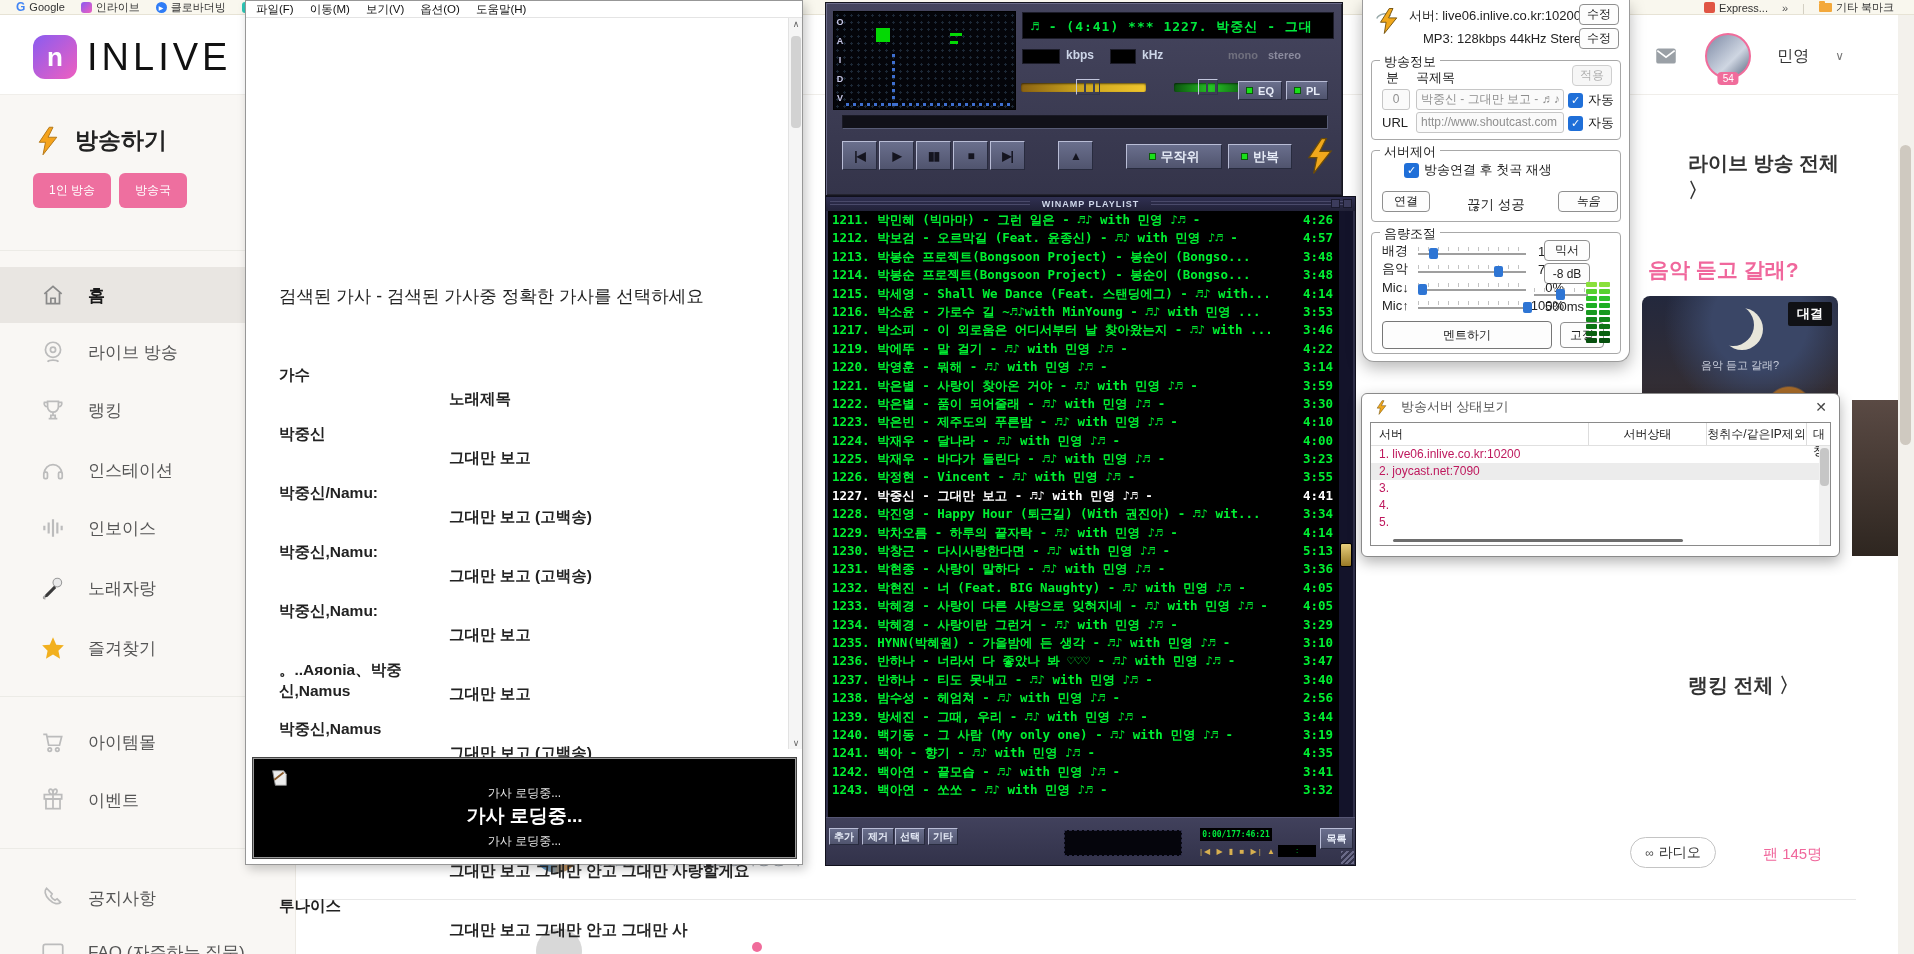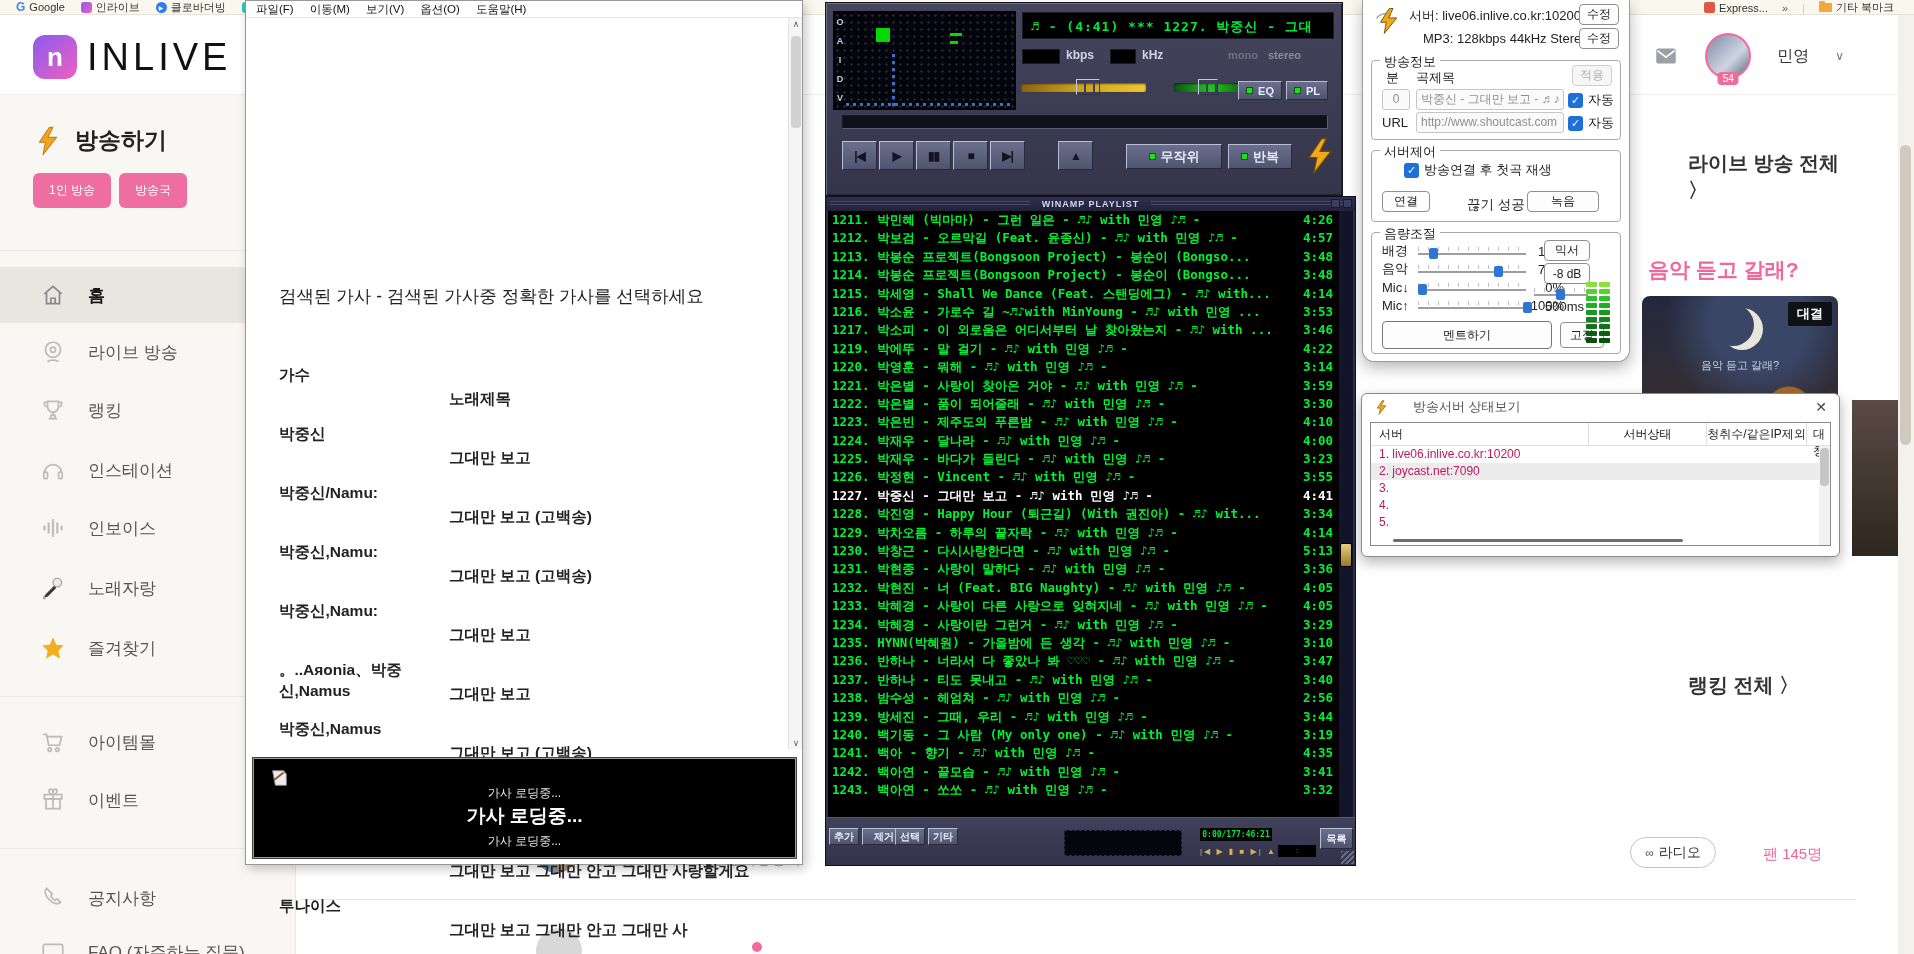--- a/index.html
+++ b/index.html
@@ -141,21 +141,21 @@
   .sl-track { position:relative; width:108px; height:14px; flex:none; }
   .sl-track::before { content:""; position:absolute; left:0; right:0; top:3px; height:4px; background:repeating-linear-gradient(90deg,#c2c2c2 0 1px, transparent 1px 10px); }
   .sl-track::after { content:""; position:absolute; left:0; right:0; top:9px; height:2px; background:#9f9f9f; }
   .sl-thumb { position:absolute; top:4px; width:9px; height:11px; background:#2e75d4; border-radius:2px; z-index:1; cursor:pointer; }
   .sl-pct { width:42px; text-align:right; font-size:13px; padding-right:4px; }
   .vu { position:absolute; right:10px; bottom:10px; display:grid; grid-template-columns:11px 11px; gap:2px; }
   .vu div { height:5px; border-radius:1px; }
 
   
   .st-win { position:absolute; left:1361px; top:393px; width:479px; height:164px; background:#fff; border:1px solid #8a8a8a; border-radius:6px; box-shadow:0 5px 14px rgba(0,0,0,.3); z-index:40; }
-  .st-title { position:absolute; left:0; top:0; right:0; height:26px; display:flex; align-items:center; gap:24px; padding:0 12px; font-size:13px; color:#555; }
+  .st-title { position:absolute; left:0; top:0; right:0; height:26px; display:flex; align-items:center; gap:12px; padding:0 12px; font-size:13px; color:#555; }
   .st-close { margin-left:auto; color:#444; font-size:14px; cursor:pointer; }
   .st-box { position:absolute; left:8px; top:28px; right:8px; bottom:10px; border:1px solid #8a8a8a; overflow:hidden; background:#fff; }
   .st-hdr { display:flex; height:23px; align-items:center; border-bottom:1px solid #e0e0e0; font-size:12px; color:#222; }
   .st-hdr div { border-right:1px solid #ddd; height:100%; display:flex; align-items:center; justify-content:center; }
   .st-hdr .c0 { width:218px; justify-content:flex-start; padding-left:8px; }
   .st-hdr .c1 { width:118px; } .st-hdr .c2 { width:100px; } .st-hdr .c3 { flex:1; border-right:none; justify-content:flex-start; padding-left:6px; }
   .srow { height:17px; line-height:17px; font-size:12px; color:#be185d; padding-left:8px; cursor:pointer; }
   .srow.hl { background:#ececec; }
   .st-vscroll { position:absolute; right:0; top:23px; bottom:0; width:11px; background:#f1f1f1; }
   .st-vscroll .thumb { position:absolute; left:1px; top:2px; width:9px; height:38px; background:#c6c6c6; border-radius:4px; }
@@ -652,21 +652,21 @@
         <div class="prow">
           <span class="tx">1243. 백아연 - 쏘쏘 - ♬♪ with 민영 ♪♬ -</span>
           <span class="tm">3:32</span>
         </div>
       </div>
     <div class="pl-scroll">
         <div class="thumb"></div>
       </div>
     <div class="pl-bottom">
       <div class="wbtn plb" style="left:3px;top:10px;width:30px;">추가</div>
-      <div class="wbtn plb" style="left:36px;top:10px;width:44px;">제거</div>
+      <div class="wbtn plb" style="left:36px;top:10px;width:32px;">제거</div>
       <div class="wbtn plb" style="left:69px;top:10px;width:30px;">선택</div>
       <div class="wbtn plb" style="left:102px;top:10px;width:30px;">기타</div>
       <div class="pl-viz"></div>
       <div class="pl-time">0:00/177:46:21</div>
       <div class="pl-trans">|◀ ▶ ▮ ■ ▶| ▲</div>
       <div class="pl-aux">:</div>
       <div class="wbtn plb" style="left:494px;top:10px;width:33px;height:21px;">목록</div>
       <div class="pl-grip"></div>
     </div>
   </div>
@@ -701,21 +701,21 @@
     </div>
 
     <div class="grp" style="top:150px;height:72px;">
       <span class="legend">서버제어</span>
       <div class="chkrow" style="left:32px;top:10px;">
           <span class="chk">✓</span>
           <span>방송연결 후 첫곡 재생</span>
         </div>
       <div class="mini-btn" style="left:10px;top:40px;width:48px;justify-content:center;">연결</div>
       <div style="position:absolute;left:0;right:0;top:45px;text-align:center;font-size:13.5px;">끊기 성공</div>
-      <div class="mini-btn" style="right:21px;top:40px;width:72px;justify-content:center;">녹음</div>
+      <div class="mini-btn" style="right:2px;top:40px;width:60px;justify-content:center;font-style:italic;">녹음</div>
     </div>
 
     <div class="grp" style="top:232px;height:122px;">
       <span class="legend">음량조절</span>
       <div class="sl-row" style="top:10px;">
         <span class="sl-label">배경</span>
         <span class="sl-track">
             <span class="sl-thumb" style="left:10%"></span>
           </span>
         <span class="sl-pct">10%</span>

